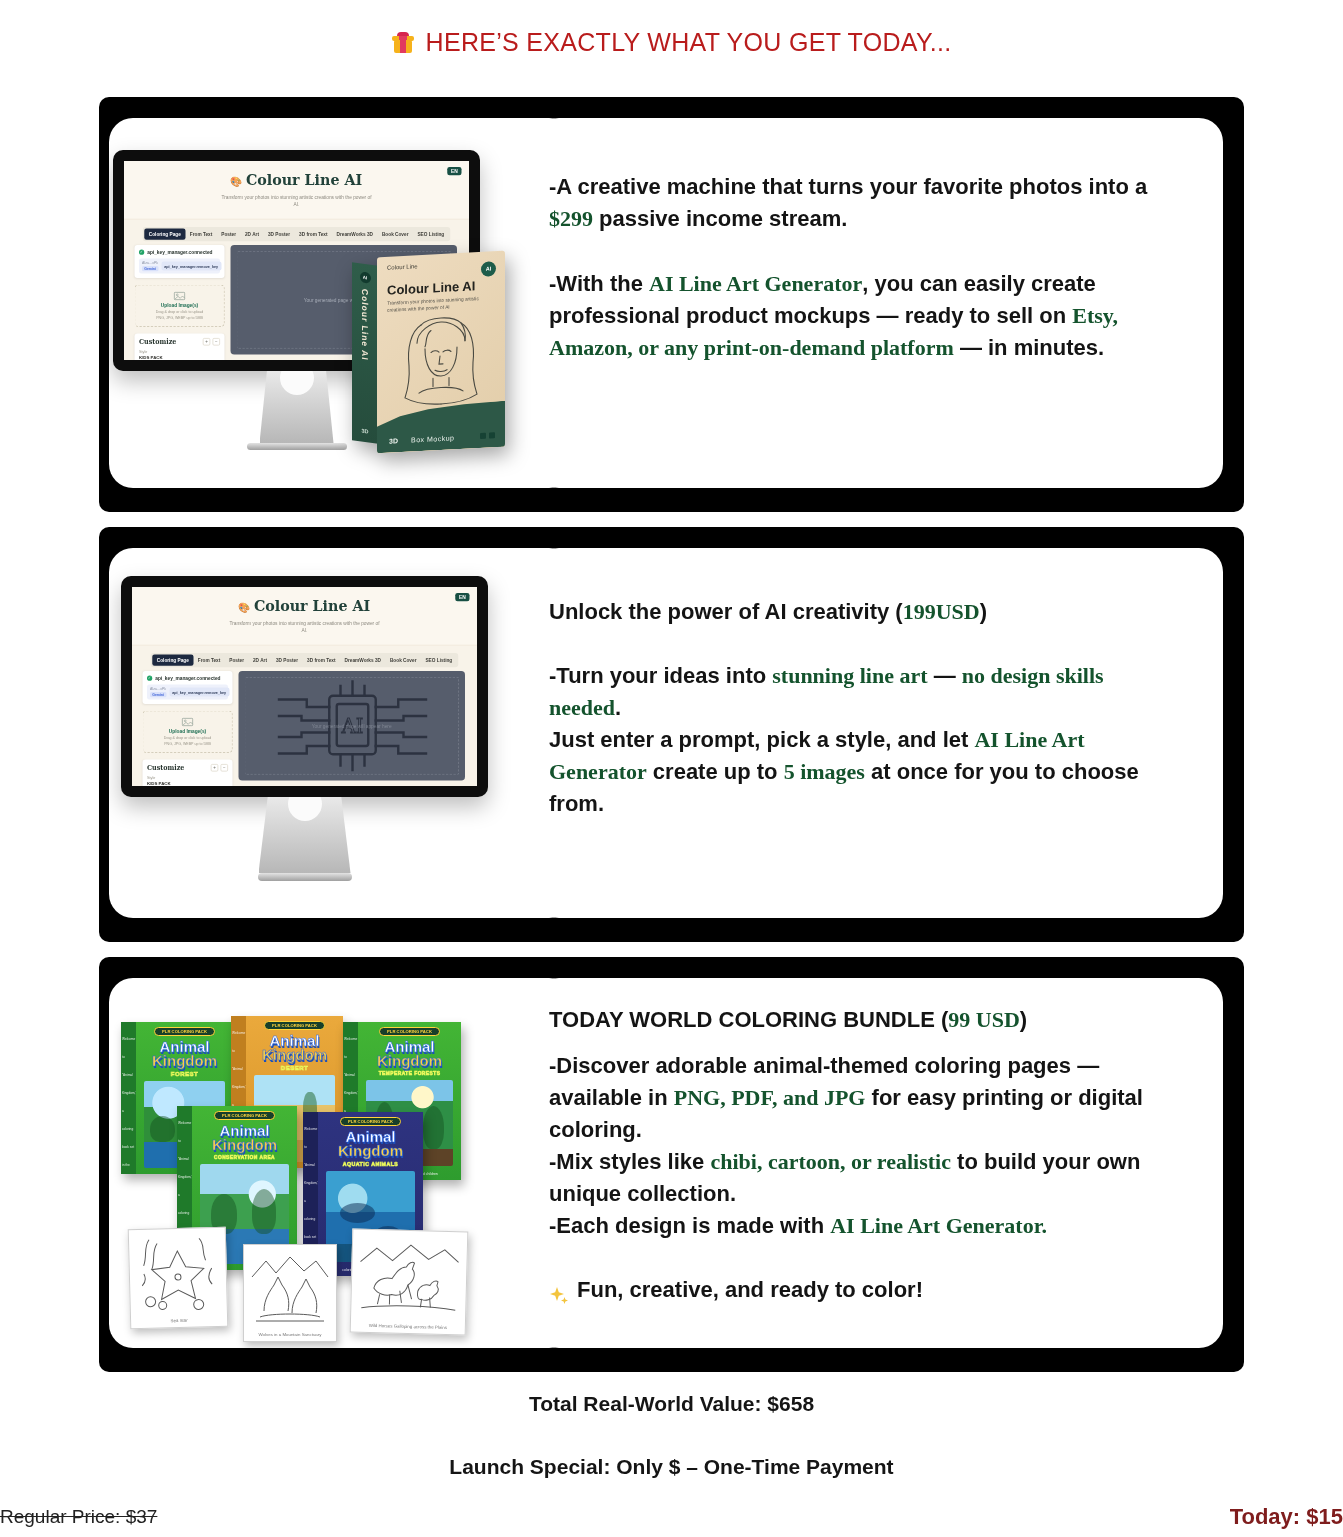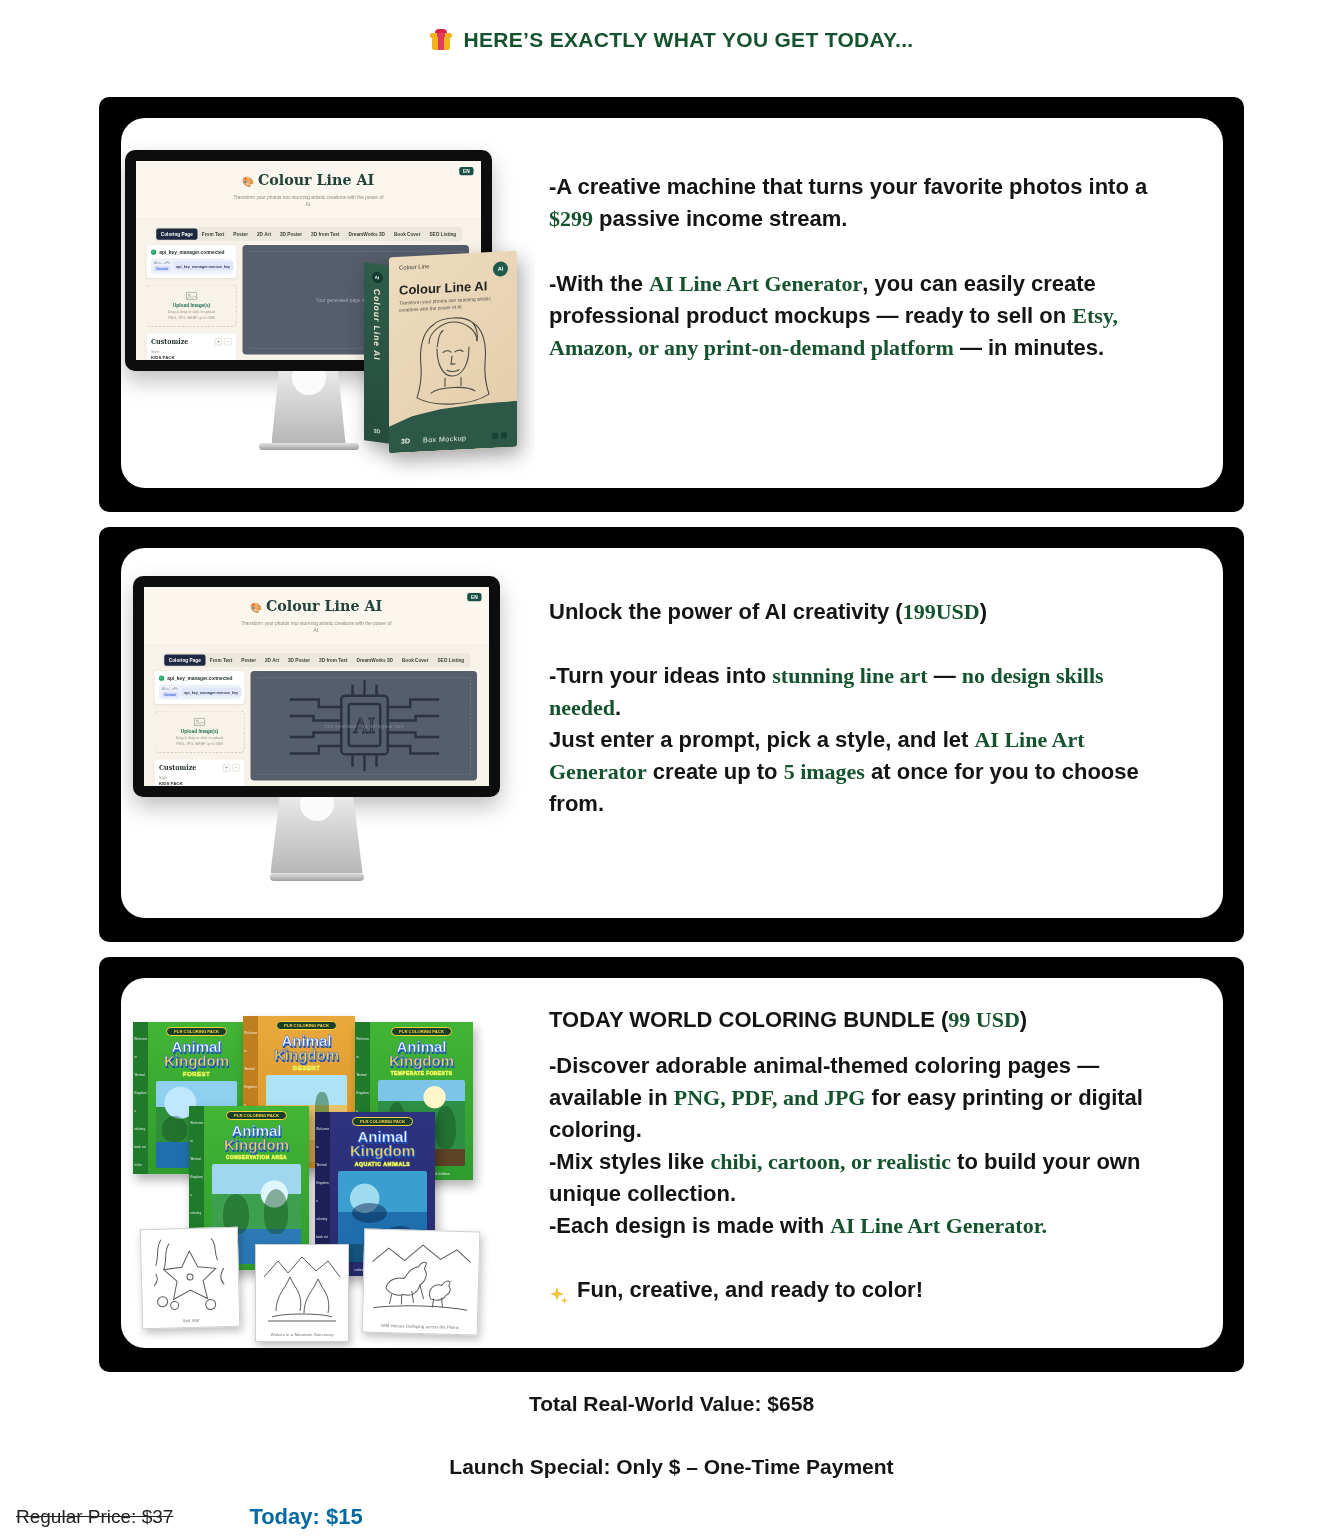--- a/index.html
+++ b/index.html
@@ -1,31 +1,31 @@
 <!DOCTYPE html>
 <html><head>
 <meta charset="utf-8">
 <style>
   * { margin:0; padding:0; box-sizing:border-box; }
   body { background:#ffffff; font-family:"Liberation Sans", sans-serif; }
   .page { position:relative; width:1343px; height:1537px; background:#fff; overflow:hidden; }
 
   
   .page-header { position:absolute; top:28px; left:0; width:100%; display:flex; justify-content:center; align-items:center; gap:12px; }
-  .page-header h1 { font-size:21px; font-weight:700; color:#14532d; letter-spacing:.3px; }
+  .page-header h1 { font-size:25px; font-weight:400; color:#b91c1c; letter-spacing:.3px; }
   .gift-icon { position:relative; width:22px; height:22px; display:inline-block; }
   .gift-icon .g-box { position:absolute; left:2px; top:8px; width:18px; height:13px; background:linear-gradient(90deg,#f6b21b 0 6px,#e23a5f 6px 12px,#f6b21b 12px 18px); border-radius:2px; }
   .gift-icon .g-lid { position:absolute; left:0; top:4px; width:22px; height:5px; background:linear-gradient(90deg,#f6b21b 0 7px,#e23a5f 7px 15px,#f6b21b 15px 22px); border-radius:2px; }
   .gift-icon .g-bow { position:absolute; left:5px; top:0; width:12px; height:5px; border-radius:4px 4px 0 0; background:#d6264e; }
 
   
   .section { position:absolute; left:99px; width:1145px; height:415px; background:#000; border-radius:10px; }
   #section-1 { top:97px; } #section-2 { top:527px; } #section-3 { top:957px; }
   .card { position:absolute; top:21px; height:370px; background:#fff; border-radius:24px; overflow:hidden; }
-  .card-left { left:22px; width:464px; }
+  .card-left { left:10px; width:464px; }
   .card-right { left:436px; width:688px; padding:0 26px 0 14px; }
 
   
   .rich p { font-size:22px; line-height:32px; font-weight:700; color:#141414; max-width:625px; }
   .accent { color:#14532d;font-family:Liberation Serif, serif; }
   #card1-text p:nth-child(1){ margin-top:53px; }
   #card1-text p:nth-child(2){ margin-top:33px; }
   #card2-text p:nth-child(1){ margin-top:48px; }
   #card2-text p:nth-child(2){ margin-top:32px; }
   #card3-text p:nth-child(1){ margin-top:26px; }
@@ -116,23 +116,23 @@
   .ak-art .blob { position:absolute; background:rgba(20,80,30,.45); border-radius:50% 50% 40% 40%; }
   .ak-cap { font-size:3.4px; color:rgba(255,255,255,.9); margin-bottom:4px; text-align:center; padding:0 3px; }
 
   .color-page { position:absolute; background:#fff; border:1px solid #cfcfcf; box-shadow:2px 4px 8px rgba(0,0,0,.25); display:flex; flex-direction:column; align-items:center; justify-content:space-between; padding:6px 4px 4px 4px; }
   .cp-cap { font-size:4.4px; color:#777; text-align:center; }
 
   
   .footer-line { position:absolute; left:0; width:100%; text-align:center; font-weight:700; color:#151515; }
   #footer-line1 { top:1392px; font-size:21px; }
   #footer-line2 { top:1455px; font-size:21px; }
-  .footer-prices { position:absolute; top:1504px; left:0; width:100%; display:flex; justify-content:flex-start; align-items:center; gap:76px;padding-left:16px; }
+  .footer-prices { position:absolute; top:1504px; left:0; width:100%; display:flex; justify-content:space-between; align-items:center; gap:111px; }
   .price-regular { font-size:19px; color:#222; text-decoration:line-through; }
-  .price-today { font-size:22px; font-weight:700; color:#0369a1; }
+  .price-today { font-size:22px; font-weight:700; color:#7f1d1d; }
 
   .sparkles-icon svg { display:block; }
 </style>
 </head>
 <body>
 
 <div class="page">
 
   <div class="page-header">
     <span class="gift-icon">

